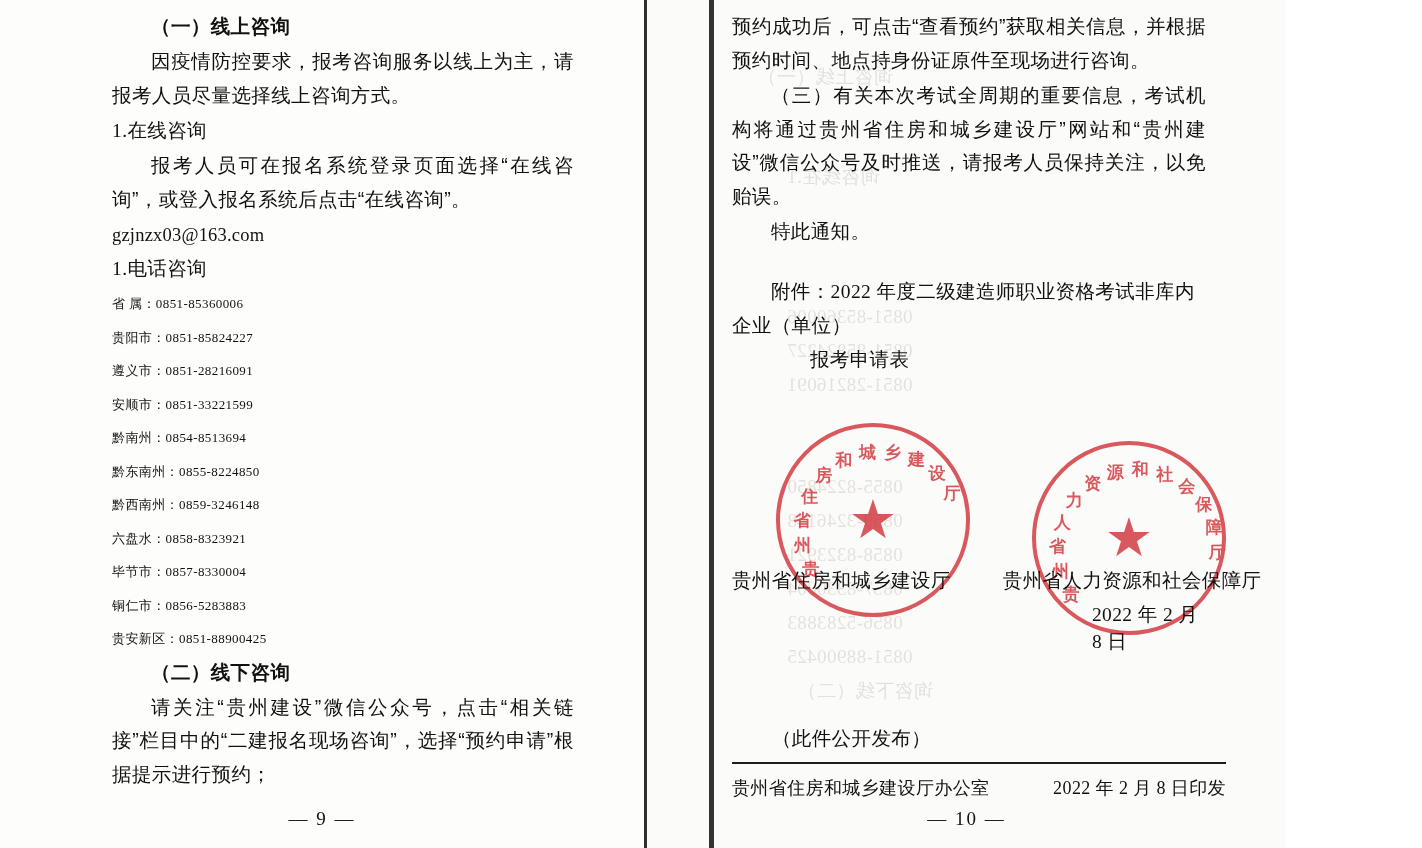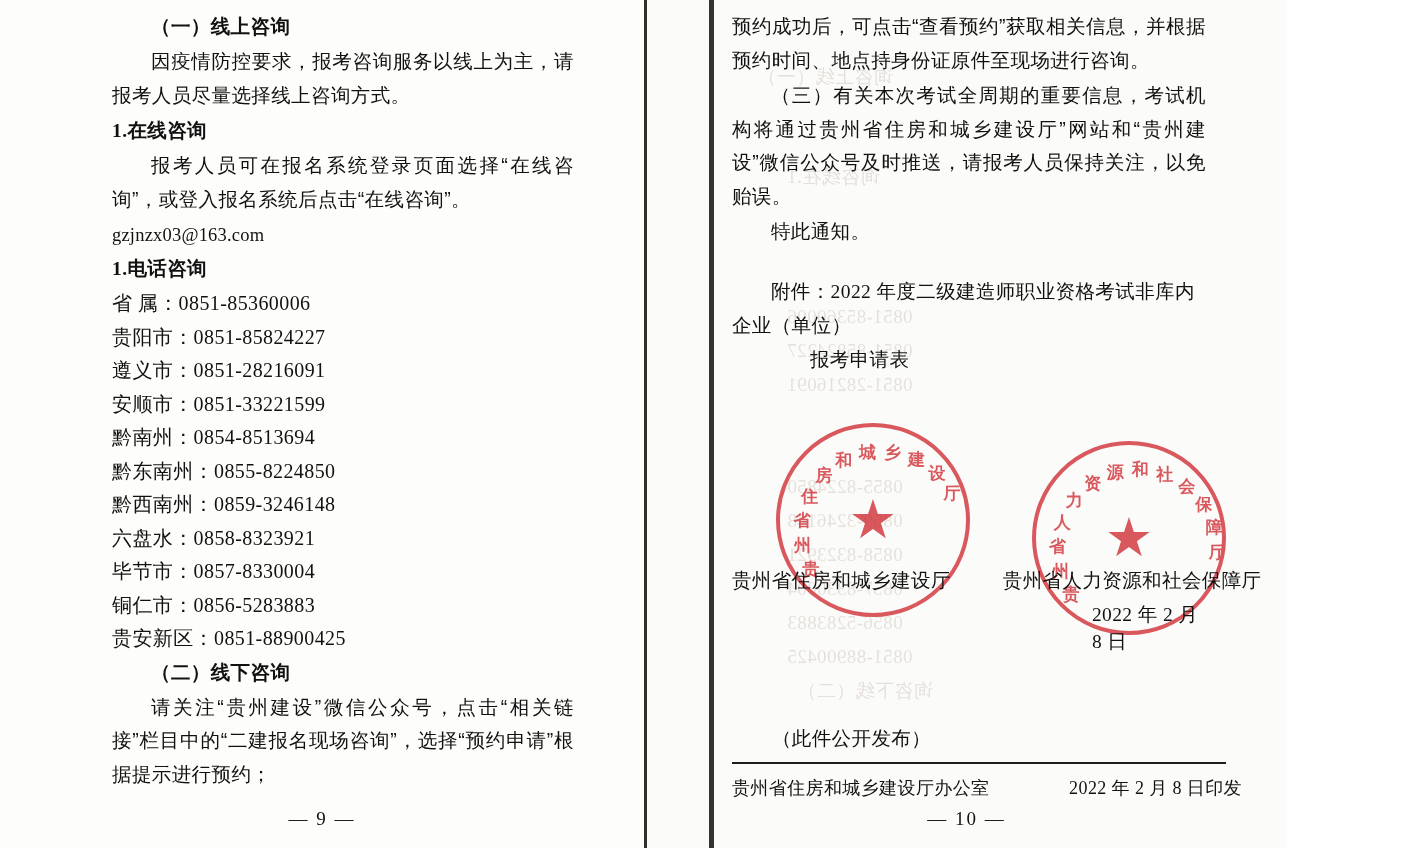--- a/index.html
+++ b/index.html
@@ -55,33 +55,33 @@
     font-family: Liberation Sans, sans-serif;
   }
   p.indent2 {
     text-indent: 39px;
   }
   p.heading-sub {
     font-size: 19.5px;
     line-height: 34px;
     margin: 0 0 1px 0;
     letter-spacing: 0.4px;
-    font-weight: bold;
+    font-weight: normal;
     text-indent: 0;
   }
   p.heading-paren {
     font-size: 19.5px;
     line-height: 34px;
     margin: 0 0 1px 0;
     letter-spacing: 0.4px;
     font-weight: bold;
     text-indent: 39px;
   }
   p.list-line {
-    font-size: 20px;
+    font-size: 13px;
     line-height: 33.5px;
     margin: 0;
     letter-spacing: 0.4px;
     text-indent: 0;
   }
   p.email-line {
     font-size: 18.5px;
     line-height: 34px;
     margin: 0;
     letter-spacing: 0.2px;
@@ -180,21 +180,21 @@
   .footer-rule {
     position: absolute;
     left: 85px;
     right: 60px;
     bottom: 84px;
     border-top: 2px solid #1d1d1d;
   }
   .footer-row {
     position: absolute;
     left: 85px;
-    right: 44px;
+    right: 60px;
     bottom: 48px;
     display: flex;
     justify-content: space-between;
     font-size: 18px;
     letter-spacing: 0.4px;
   }
   
   .ghost {
     position: absolute;
     color: rgba(120, 90, 70, 0.16);

